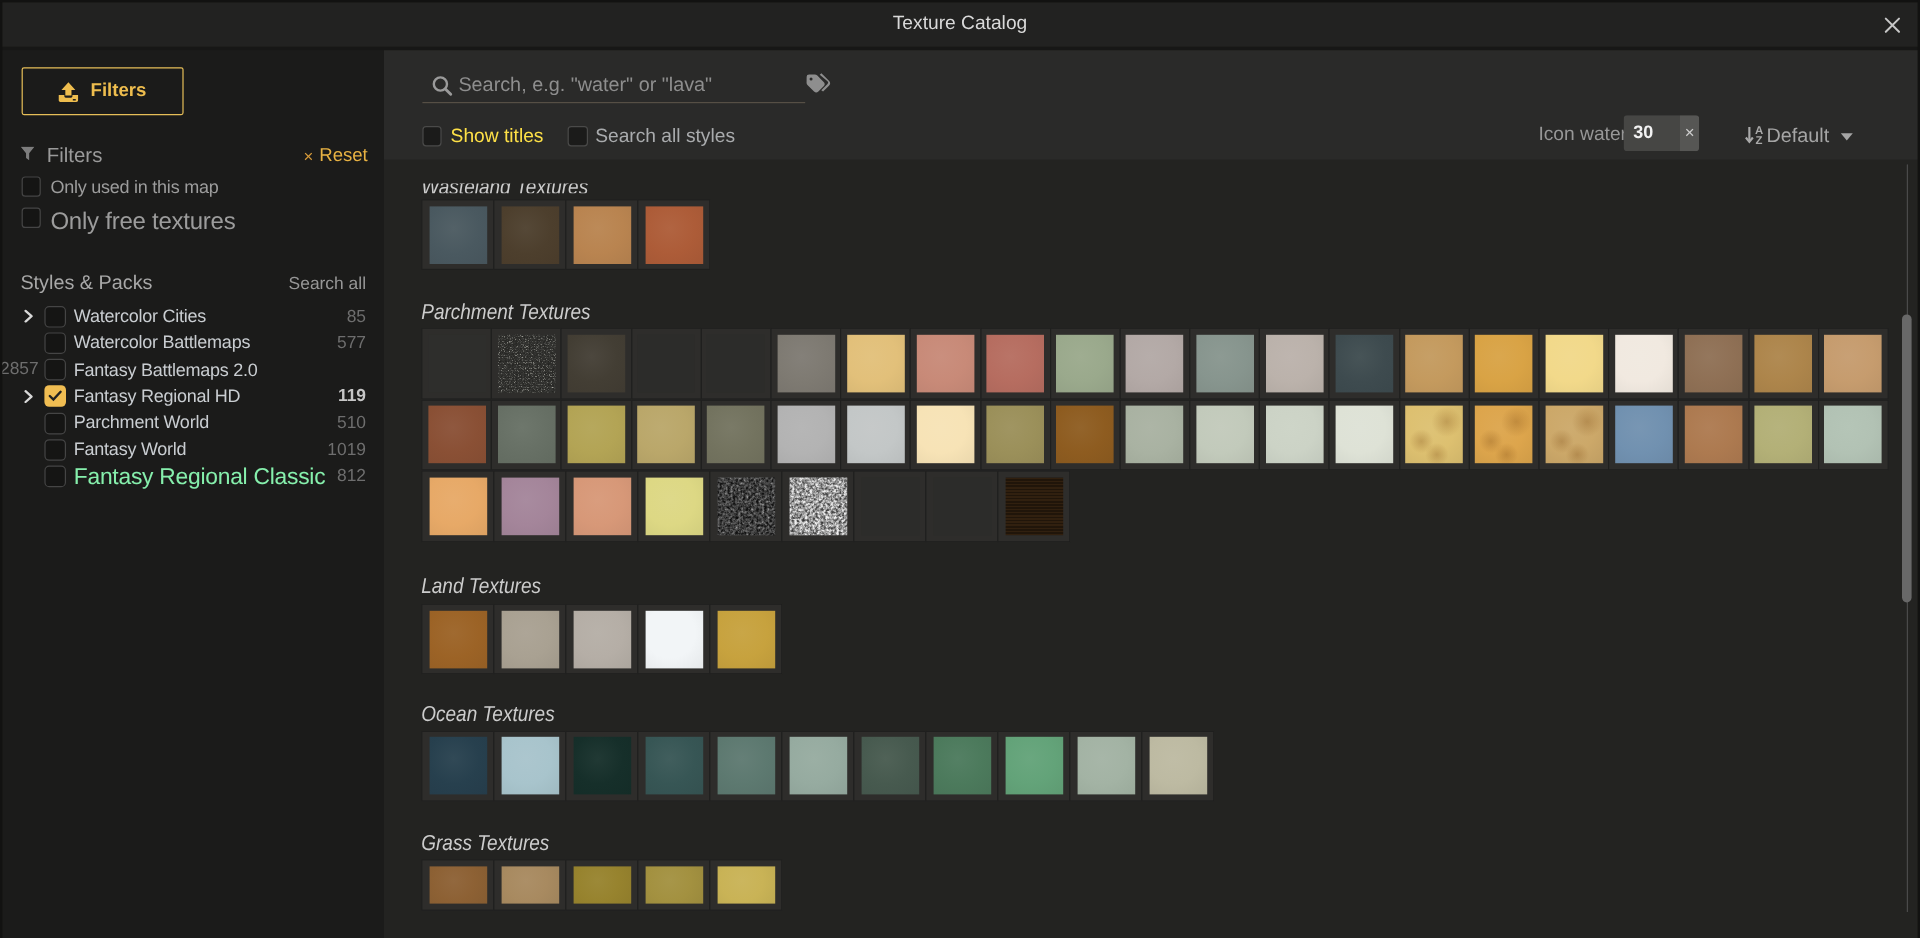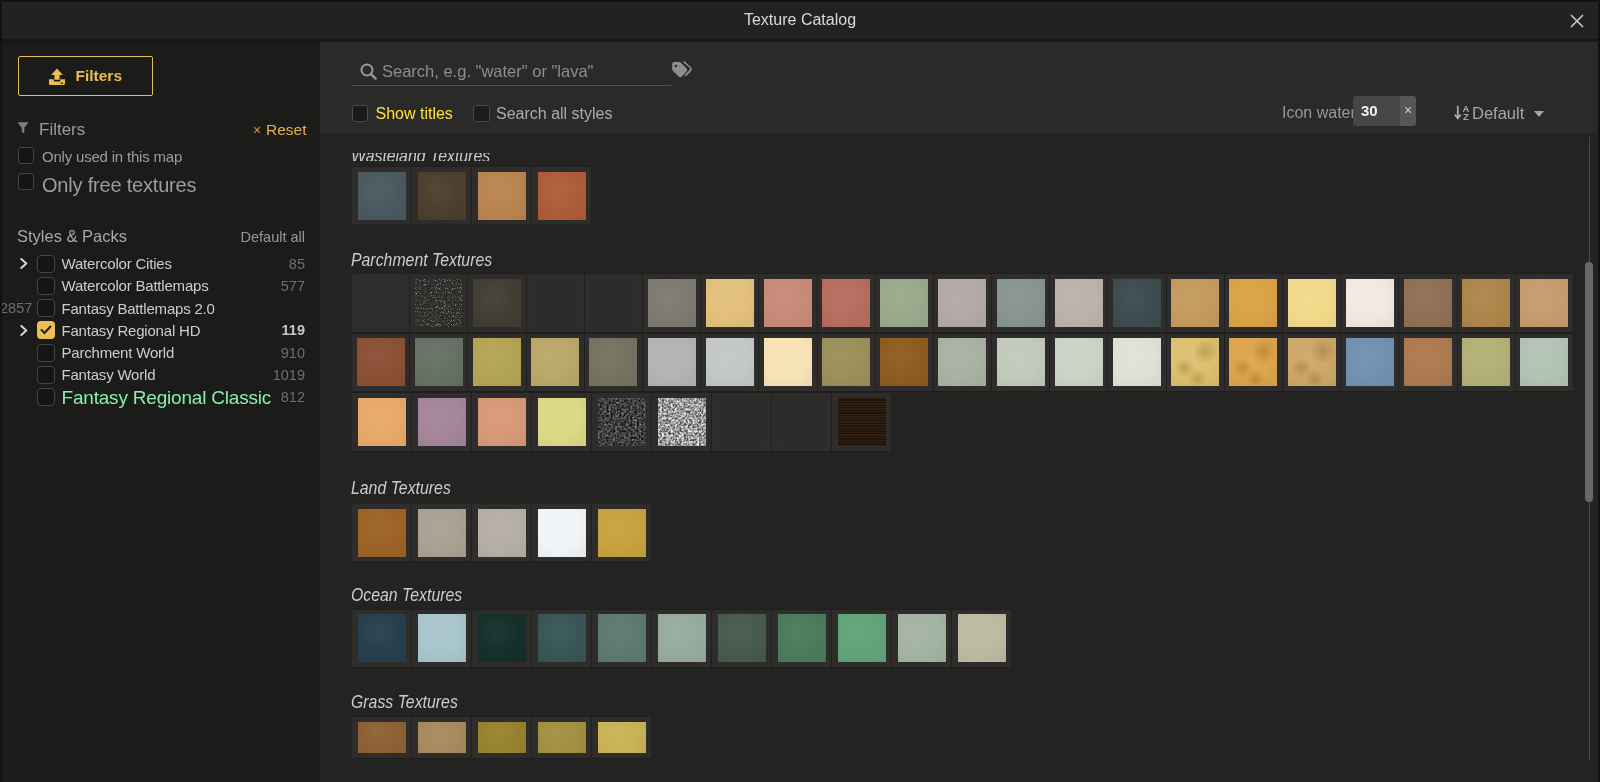--- a/index.html
+++ b/index.html
@@ -79,21 +79,21 @@
     <path fill="#7d7d7d" d="M0.3 0.3 L11.7 0.3 L7.3 5.8 L7.3 11.6 L4.7 9.7 L4.7 5.8 Z"></path>
   </svg>
 <div class="lbl" style="left:39px;top:119.5px;font-size:17px;color:#9a9a9a">Filters</div>
 <div class="lbl" style="left:253px;top:121.5px;font-size:14px;color:#d79b3a">×</div>
 <div class="lbl" style="left:266px;top:120.5px;font-size:15.5px;color:#e8b243">Reset</div>
 <div class="cb" style="left:17.5px;top:147.3px"></div>
 <div class="lbl" style="left:42px;top:148px;font-size:15px;letter-spacing:-0.2px;color:#9c9c9c">Only used in this map</div>
 <div class="cb" style="left:17.5px;top:173.2px"></div>
 <div class="lbl" style="left:42px;top:174px;font-size:20px;letter-spacing:-0.2px;color:#9c9c9c">Only free textures</div>
 <div class="lbl" style="left:17px;top:227px;font-size:16.5px;color:#a8a8a8">Styles &amp; Packs</div>
-<div class="lbl" style="left:0;top:228.5px;width:305px;text-align:right;font-size:14.5px;color:#979797">Default all</div>
+<div class="lbl" style="left:0;top:228.5px;width:305px;text-align:right;font-size:14.5px;color:#979797">Search all</div>
 <svg class="abs" style="left:19.5px;top:258.0px" width="8" height="11" viewBox="0 0 8 11">
     <path d="M1.3 1 L6.3 5.5 L1.3 10" stroke="#d8d8d8" stroke-width="1.9" fill="none" stroke-linecap="round" stroke-linejoin="round"></path>
   </svg>
 <div class="cb" style="left:37px;top:254.5px;width:18px;height:18px;border-radius:4px"></div>
 <div class="lbl" style="left:61.5px;top:254.0px;font-size:15px;line-height:19px;letter-spacing:-0.2px;color:#c9cdd1">Watercolor Cities</div>
 <div class="lbl" style="left:0;top:255.5px;width:305px;text-align:right;font-size:14.5px;color:#6e6e6e;font-weight:400">85</div>
 <div class="cb" style="left:37px;top:276.8px;width:18px;height:18px;border-radius:4px"></div>
 <div class="lbl" style="left:61.5px;top:276.2px;font-size:15px;line-height:19px;letter-spacing:-0.2px;color:#c9cdd1">Watercolor Battlemaps</div>
 <div class="lbl" style="left:0;top:277.8px;width:305px;text-align:right;font-size:14.5px;color:#6e6e6e;font-weight:400">577</div>
 <div class="cb" style="left:37px;top:299.0px;width:18px;height:18px;border-radius:4px"></div>
@@ -104,21 +104,21 @@
   </svg>
 <div class="abs" style="left:37px;top:321.2px;width:18px;height:18px;border-radius:4px;background:#f0bd52;display:flex;align-items:center;justify-content:center">
     <svg width="12" height="10" viewBox="0 0 12 10">
       <path d="M1.5 5 L4.5 8 L10.5 1.5" stroke="#222" stroke-width="2" fill="none" stroke-linecap="round"></path>
     </svg>
   </div>
 <div class="lbl" style="left:61.5px;top:320.8px;font-size:15px;line-height:19px;letter-spacing:-0.2px;color:#c9cdd1">Fantasy Regional HD</div>
 <div class="lbl" style="left:0;top:322.2px;width:305px;text-align:right;font-size:14.5px;color:#c6c6c6;font-weight:700">119</div>
 <div class="cb" style="left:37px;top:343.5px;width:18px;height:18px;border-radius:4px"></div>
 <div class="lbl" style="left:61.5px;top:343.0px;font-size:15px;line-height:19px;letter-spacing:-0.2px;color:#c9cdd1">Parchment World</div>
-<div class="lbl" style="left:0;top:344.5px;width:305px;text-align:right;font-size:14.5px;color:#6e6e6e;font-weight:400">910</div>
+<div class="lbl" style="left:0;top:344.5px;width:305px;text-align:right;font-size:14.5px;color:#6e6e6e;font-weight:400">510</div>
 <div class="cb" style="left:37px;top:365.8px;width:18px;height:18px;border-radius:4px"></div>
 <div class="lbl" style="left:61.5px;top:365.2px;font-size:15px;line-height:19px;letter-spacing:-0.2px;color:#c9cdd1">Fantasy World</div>
 <div class="lbl" style="left:0;top:366.8px;width:305px;text-align:right;font-size:14.5px;color:#6e6e6e;font-weight:400">1019</div>
 <div class="cb" style="left:37px;top:388.0px;width:18px;height:18px;border-radius:4px"></div>
 <div class="lbl" style="left:61.5px;top:387.5px;font-size:19px;line-height:19px;letter-spacing:-0.2px;color:#86efac">Fantasy Regional Classic</div>
 <div class="lbl" style="left:0;top:389.0px;width:305px;text-align:right;font-size:14.5px;color:#6e6e6e;font-weight:400">812</div>
 <svg class="abs" style="left:359px;top:62px" width="19" height="19" viewBox="0 0 19 19">
     <circle cx="8" cy="8" r="5.5" stroke="#9a9a9a" stroke-width="2.0" fill="none"></circle>
     <path d="M12.1 12.1 L16.6 16.6" stroke="#9a9a9a" stroke-width="2.4" stroke-linecap="round"></path>
   </svg>

